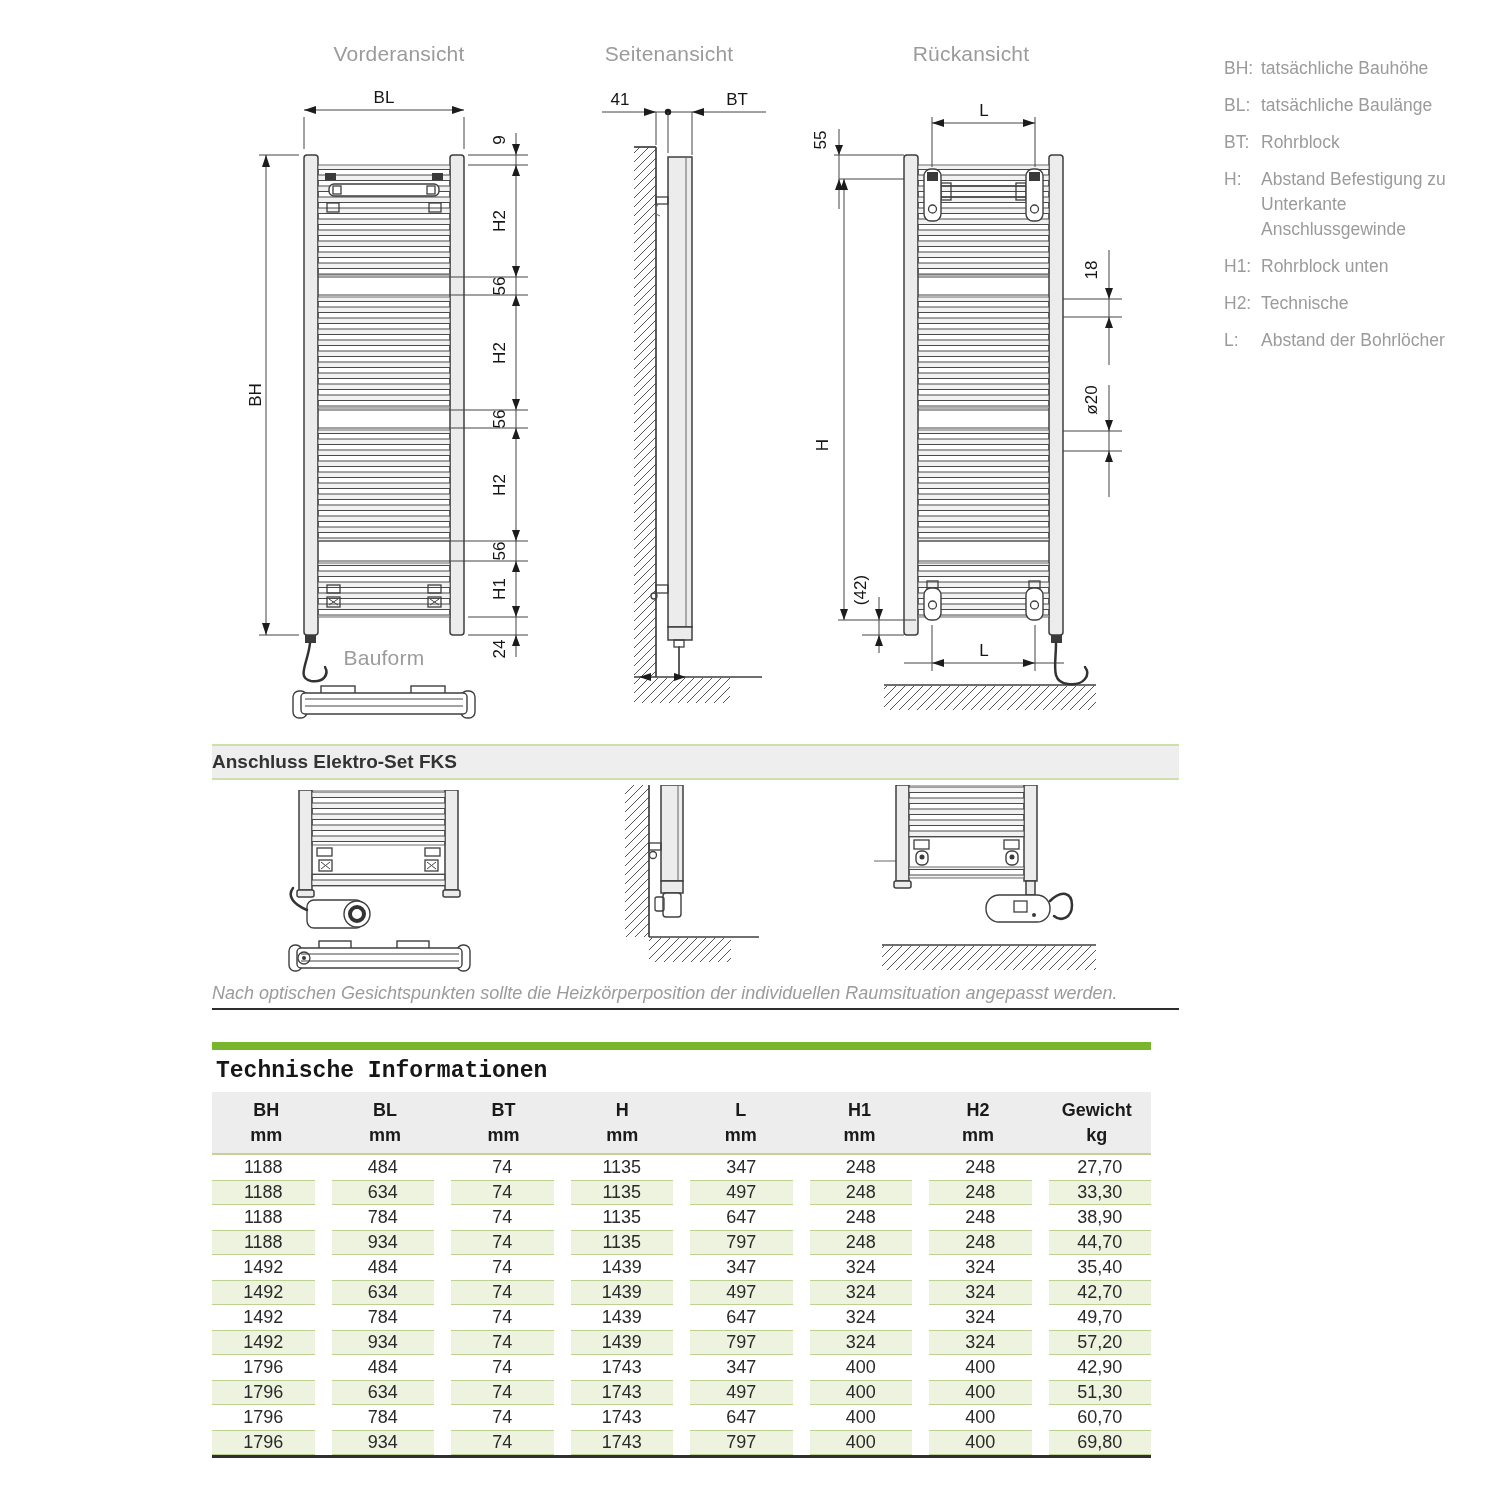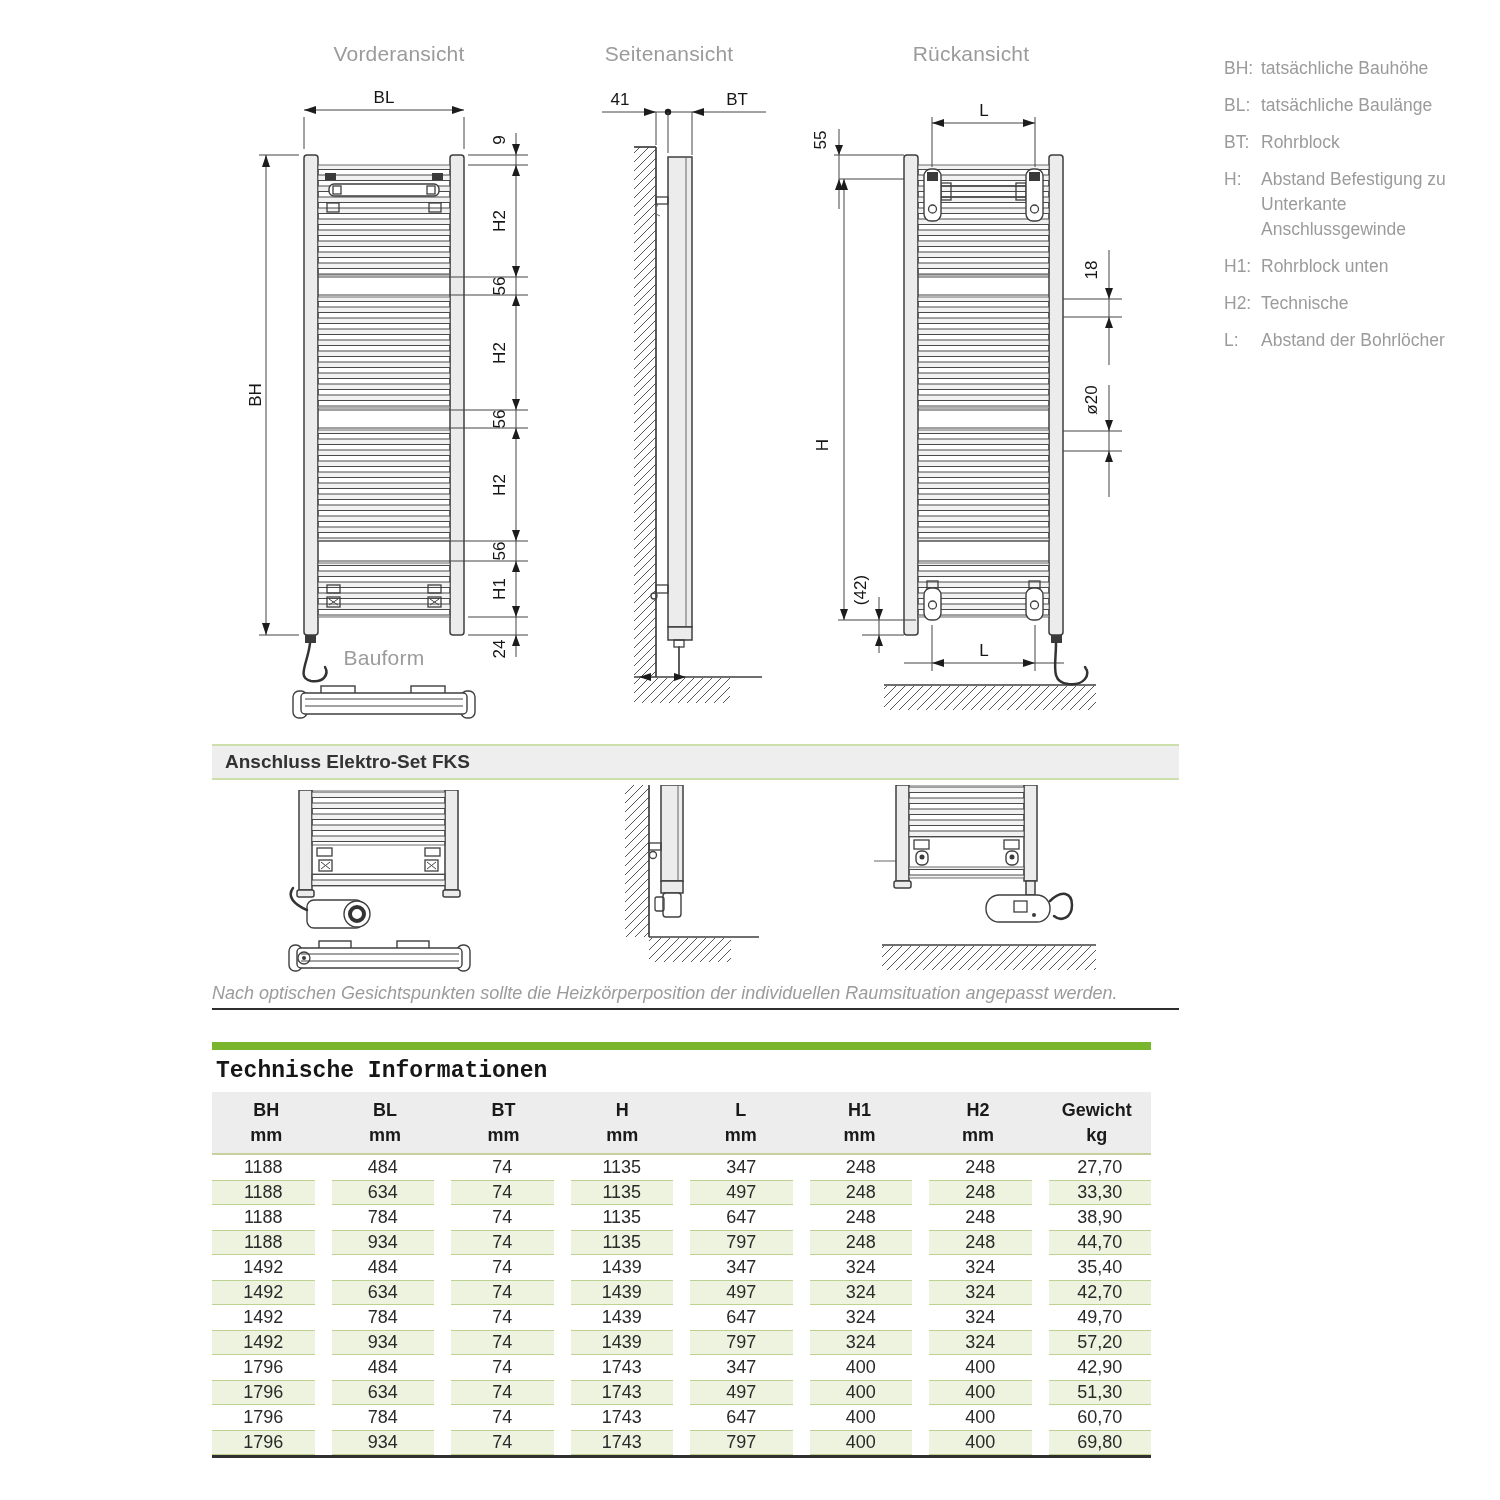--- a/index.html
+++ b/index.html
@@ -24,21 +24,21 @@
   svg .ring{fill:none;stroke:#333;stroke-width:4;}
   svg text.dim{font-family:"Liberation Sans",sans-serif;font-size:17px;fill:#161616;}
 
   .legend{position:absolute;left:1178px;top:56px;width:250px;color:#9b9b9b;font-size:17.5px;margin-left:37px;}
   .legend-row{display:flex;margin-bottom:12px;line-height:25px;}
   .legend-key{flex:0 0 37px;}
   .legend-text{width:205px;}
 
   .band{position:absolute;left:203px;top:744px;width:967px;height:32px;background:#eeeeee;
         border-top:2px solid #cde0ab;border-bottom:2px solid #cde0ab;}
-  .band-title{font-size:19px;font-weight:bold;color:#333;line-height:32px;padding-left:13px;}
+  .band-title{font-size:19px;font-weight:bold;color:#333;line-height:32px;}
 
   .note{position:absolute;left:203px;top:983px;width:1000px;color:#9b9b9b;font-size:18px;font-style:italic;}
   .rule-dark{position:absolute;left:203px;top:1008px;width:967px;height:2px;background:#2e2e2e;}
   .green-bar{position:absolute;left:203px;top:1042px;width:939px;height:8px;background:#79b62e;}
   .table-title{position:absolute;left:207px;top:1058px;font-size:23px;font-weight:bold;color:#161616;font-family:Liberation Mono, monospace;}
 
   .table{position:absolute;left:203px;top:1092px;width:939px;}
   .thead{background:#ededed;border-bottom:2px solid #c9cf9a;padding:6px 0 5px 0;
          display:grid;grid-template-columns:repeat(8,1fr);column-gap:10px;}
   .hcell{text-align:center;font-weight:bold;font-size:18px;color:#1a1a1a;line-height:25px;}

